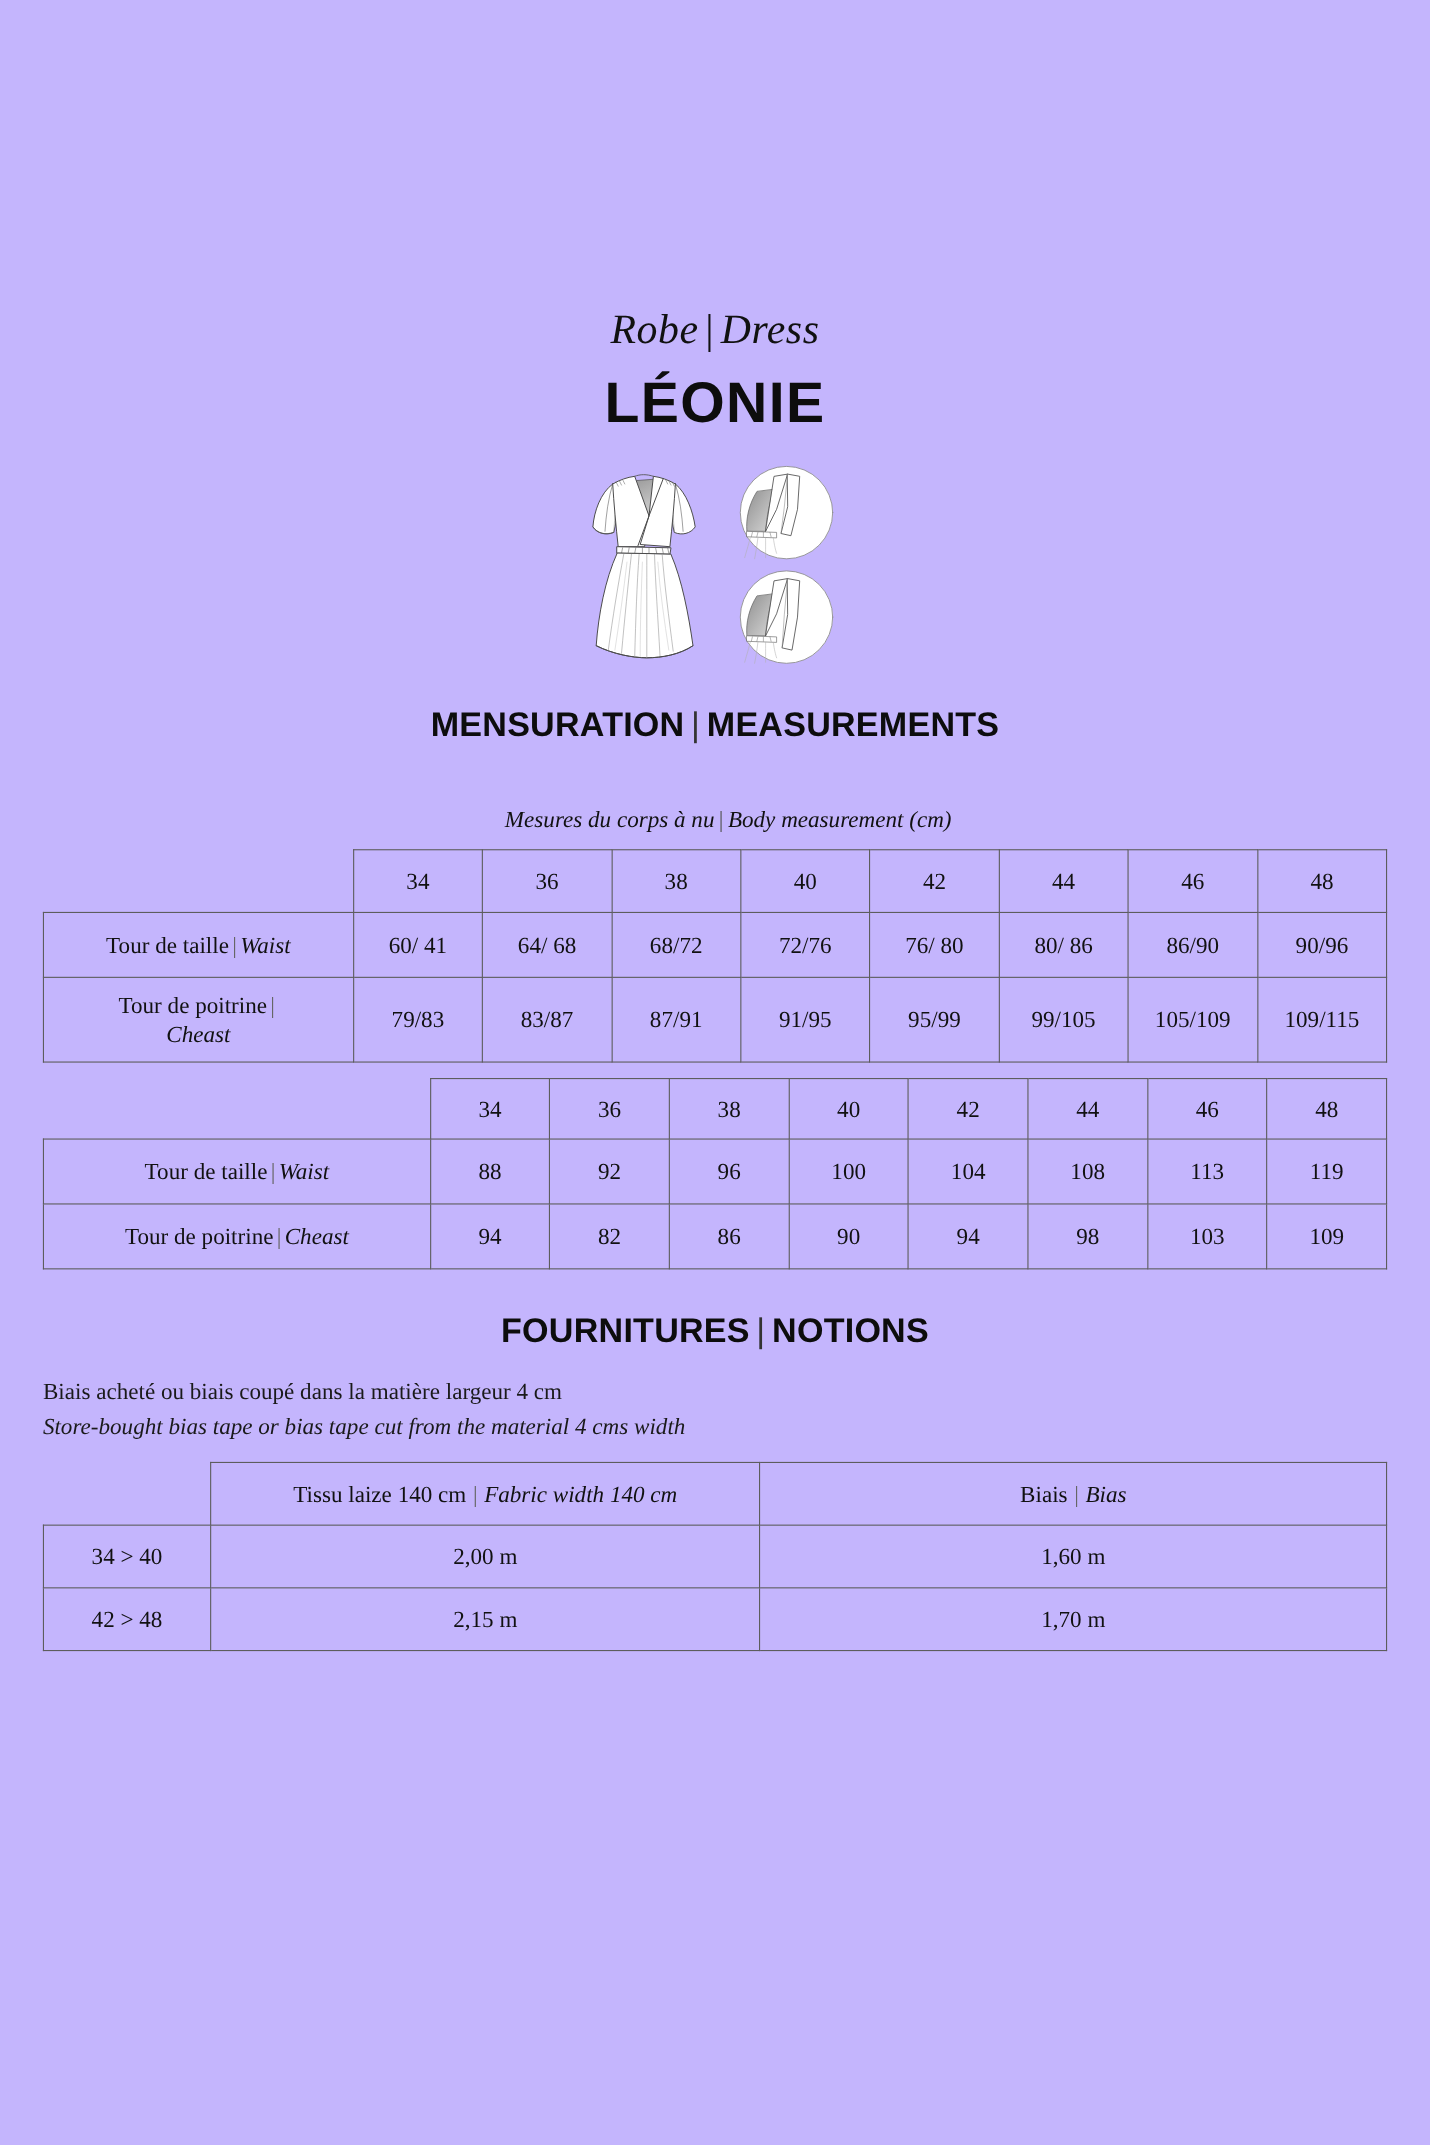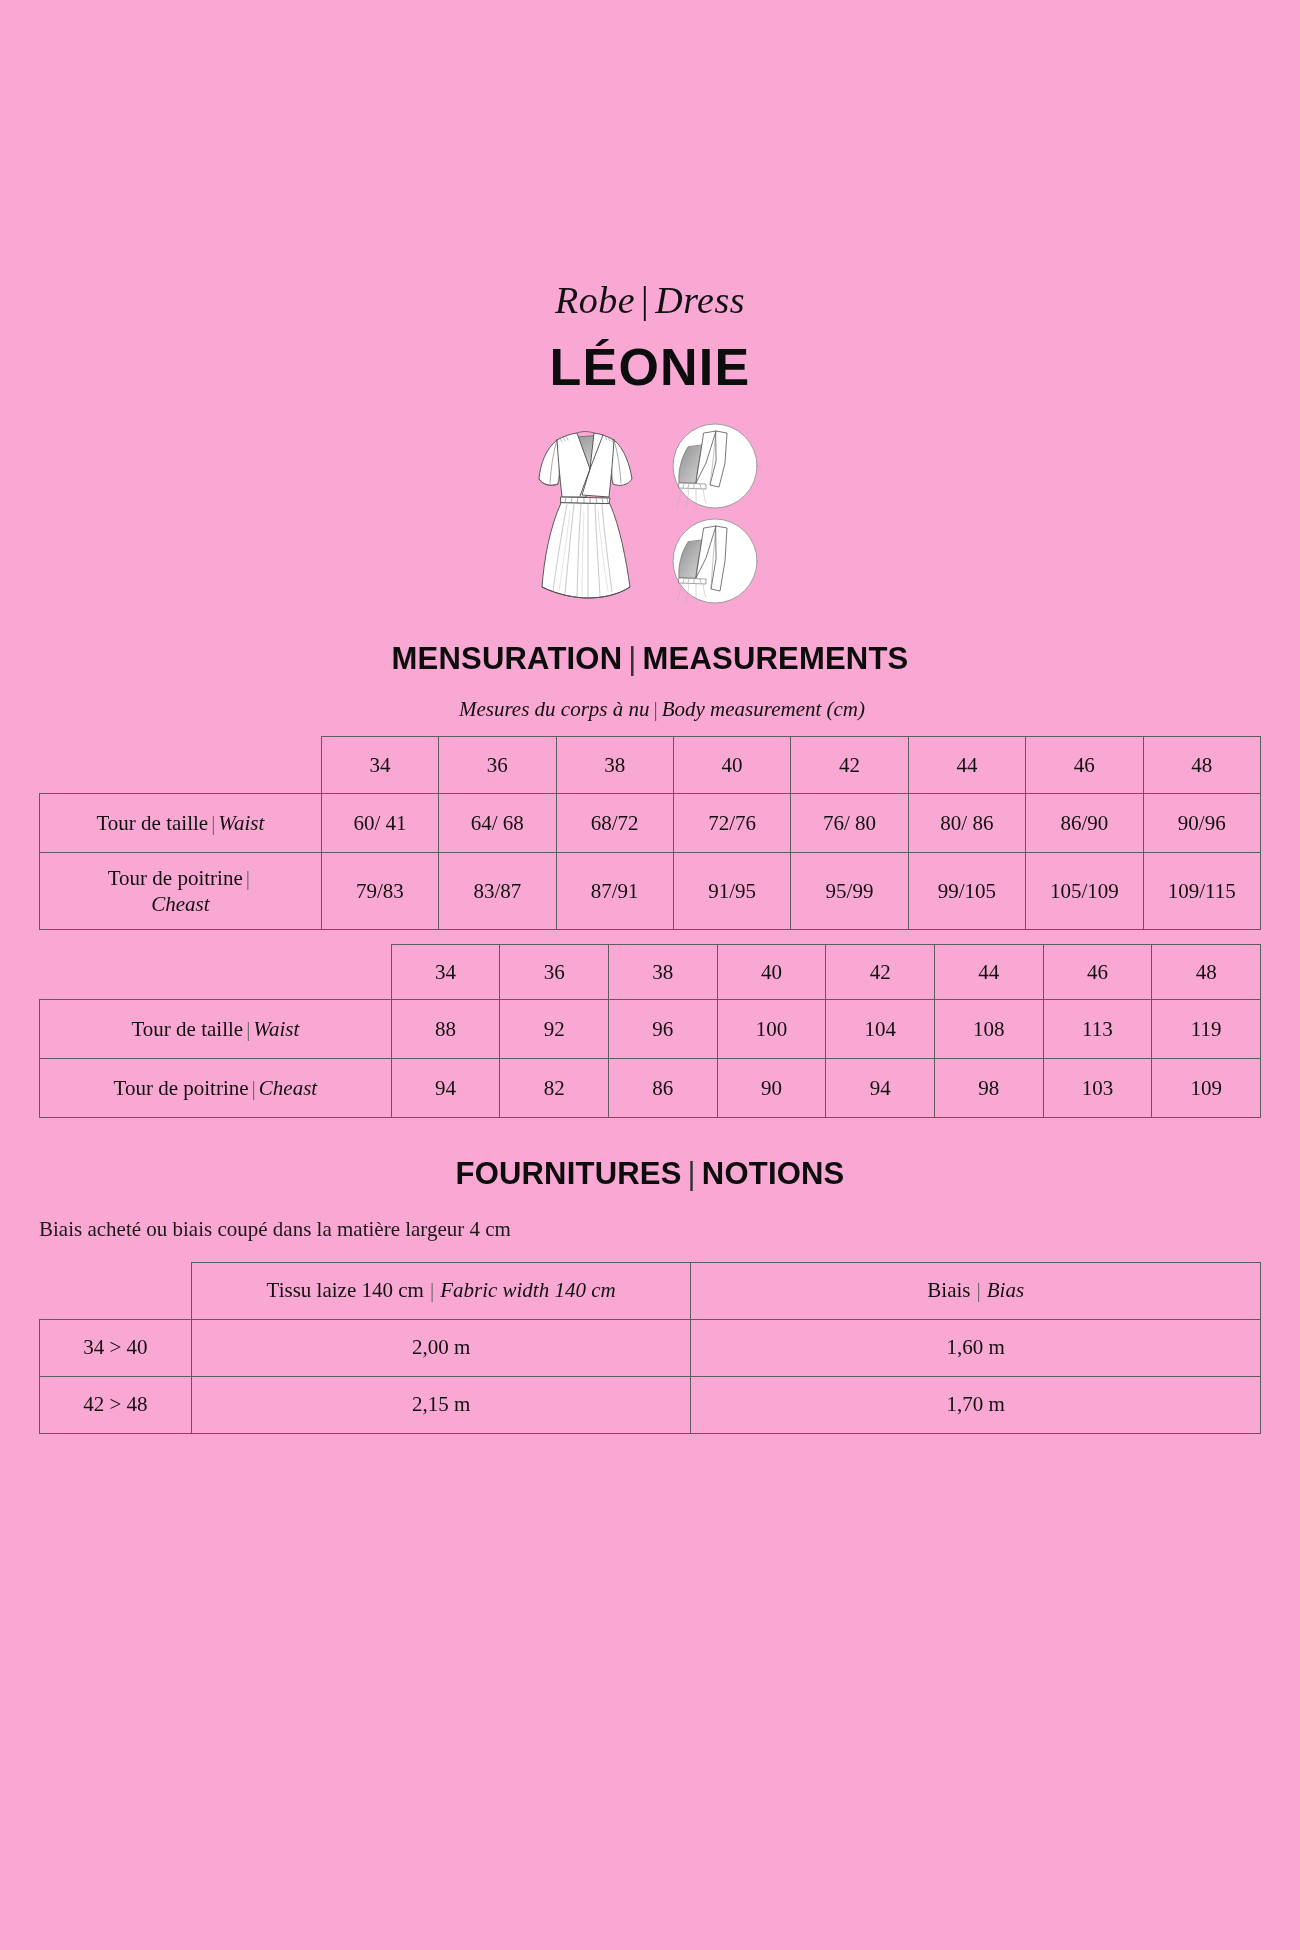--- a/index.html
+++ b/index.html
@@ -13,21 +13,21 @@
     font-family: "Liberation Serif", serif;
     color: #1a1a1a;
     -webkit-font-smoothing: antialiased;
   }
 
   .page {
     position: relative;
     width: 1300px;
     height: 1950px;
     box-sizing: border-box;
-    background: #f9a8d4;
+    background: #c4b5fd;
     overflow: hidden;
   }
 
   
   .title-block {
     text-align: center;
     padding-top: 281px;
   }
   .subtitle {
     font-family: "Liberation Serif", serif;
@@ -295,21 +295,21 @@
         </g>
 
       </g>
     </svg>
   </div>
 
   <div class="section-heading" style="margin-top:20px;">
     <span>MENSURATION</span><span class="bar">|</span><span>MEASUREMENTS</span>
   </div>
 
-  <div class="caption" style="margin-top:20px;padding-left:24px;">
+  <div class="caption" style="margin-top:56px;padding-left:24px;">
     <span>Mesures du corps à nu</span><span class="bar">|</span><span>Body measurement (cm)</span>
   </div>
 
   <table class="tbl-body" style="margin-top:14px;">
     <colgroup>
       <col class="lbl">
         <col class="sz">
         <col class="sz">
         <col class="sz">
         <col class="sz">
@@ -404,20 +404,21 @@
       </tr>
     </tbody>
   </table>
 
   <div class="section-heading" style="margin-top:38px;">
     <span>FOURNITURES</span><span class="bar">|</span><span>NOTIONS</span>
   </div>
 
   <div class="notions-lines" style="margin-top:22px;">
     <div class="fr">Biais acheté ou biais coupé dans la matière largeur 4 cm</div>
+    <div class="en">Store-bought bias tape or bias tape cut from the material 4 cms width</div>
   </div>
 
   <table class="tbl-not" style="margin-top:16px;">
     <colgroup>
       <col class="rng">
         <col class="fab">
         <col class="bia">
     </colgroup>
     <tbody>
       <tr>

